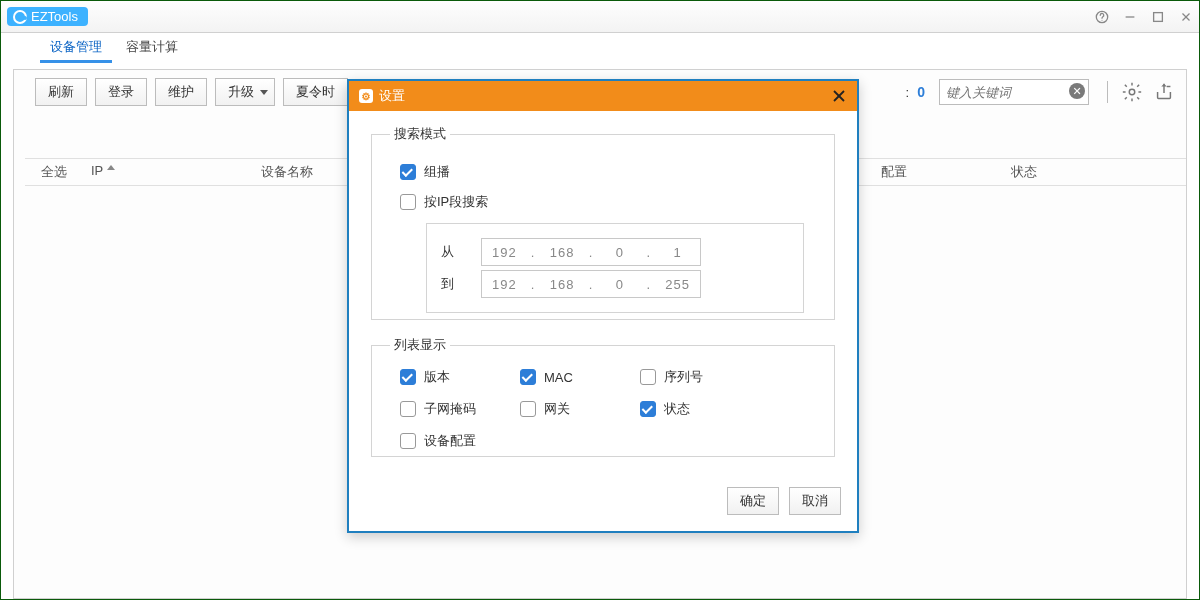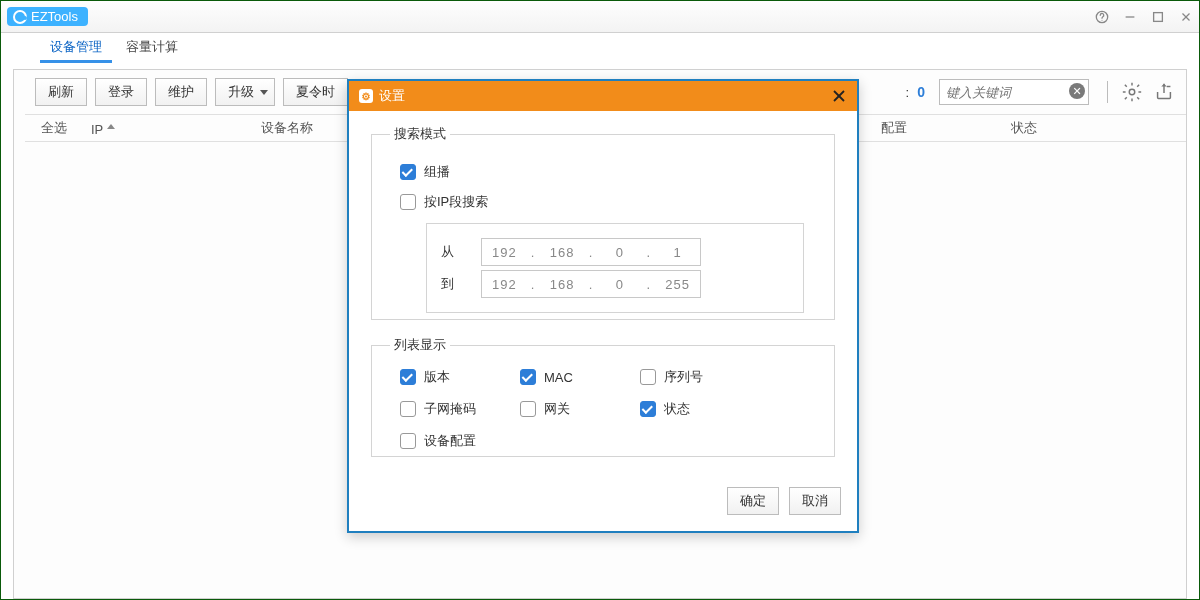--- a/index.html
+++ b/index.html
@@ -32,21 +32,21 @@
   .toolbar-spacer { flex: 1; }
   .count { color: #2d7ed8; font-weight: 600; font-size: 14px; margin-right: 6px; }
   .search-wrap { position: relative; margin-right: 6px; }
   .search-input { width: 150px; height: 26px; border: 1px solid #bcbcbc; padding: 2px 24px 2px 6px; font-style: italic; color: #777; font-size: 13px; }
   .search-clear { position: absolute; right: 4px; top: 4px; width: 16px; height: 16px; border-radius: 50%; background: #7a7a7a; color: #fff; font-size: 11px; display: flex; align-items: center; justify-content: center; cursor: pointer; }
   .toolbar-divider { width: 1px; height: 22px; background: #bcbcbc; margin: 0 4px; }
   .icon-btn { width: 24px; height: 24px; display: flex; align-items: center; justify-content: center; cursor: pointer; }
   .icon-btn svg { width: 22px; height: 22px; stroke: #777; fill: none; stroke-width: 1.6; }
 
   
-  .theader { display: flex; align-items: flex-end; padding: 4px 10px; border-top: 1px solid #e0e0e0; border-bottom: 1px solid #e0e0e0; font-size: 13px; color: #555; height: 28px; }
+  .theader { display: flex; align-items: flex-start; padding: 4px 10px; border-top: 1px solid #e0e0e0; border-bottom: 1px solid #e0e0e0; font-size: 13px; color: #555; height: 28px; margin-top: 44px; }
   .th { padding: 0 6px; }
   .th.sort::after { content: ""; display: inline-block; margin-left: 4px; width: 0; height: 0; border-left: 4px solid transparent; border-right: 4px solid transparent; border-bottom: 5px solid #888; vertical-align: middle; transform: translateY(-4px); }
 
   
   .dialog { position: absolute; left: 346px; top: 78px; width: 512px; border: 2px solid #1f7fbf; background: #fff; box-shadow: 0 4px 12px rgba(0,0,0,.2); }
   .dialog-titlebar { height: 30px; background: #f28c1a; color: #fff; display: flex; align-items: center; justify-content: space-between; padding: 0 10px; }
   .dialog-title { display: flex; align-items: center; gap: 6px; font-size: 13px; }
   .dialog-title-icon { width: 14px; height: 14px; background: #fff; color: #f28c1a; border-radius: 3px; display: inline-flex; align-items: center; justify-content: center; font-size: 10px; font-weight: bold; }
   .dialog-close { width: 16px; height: 16px; stroke: #222; cursor: pointer; }
 

